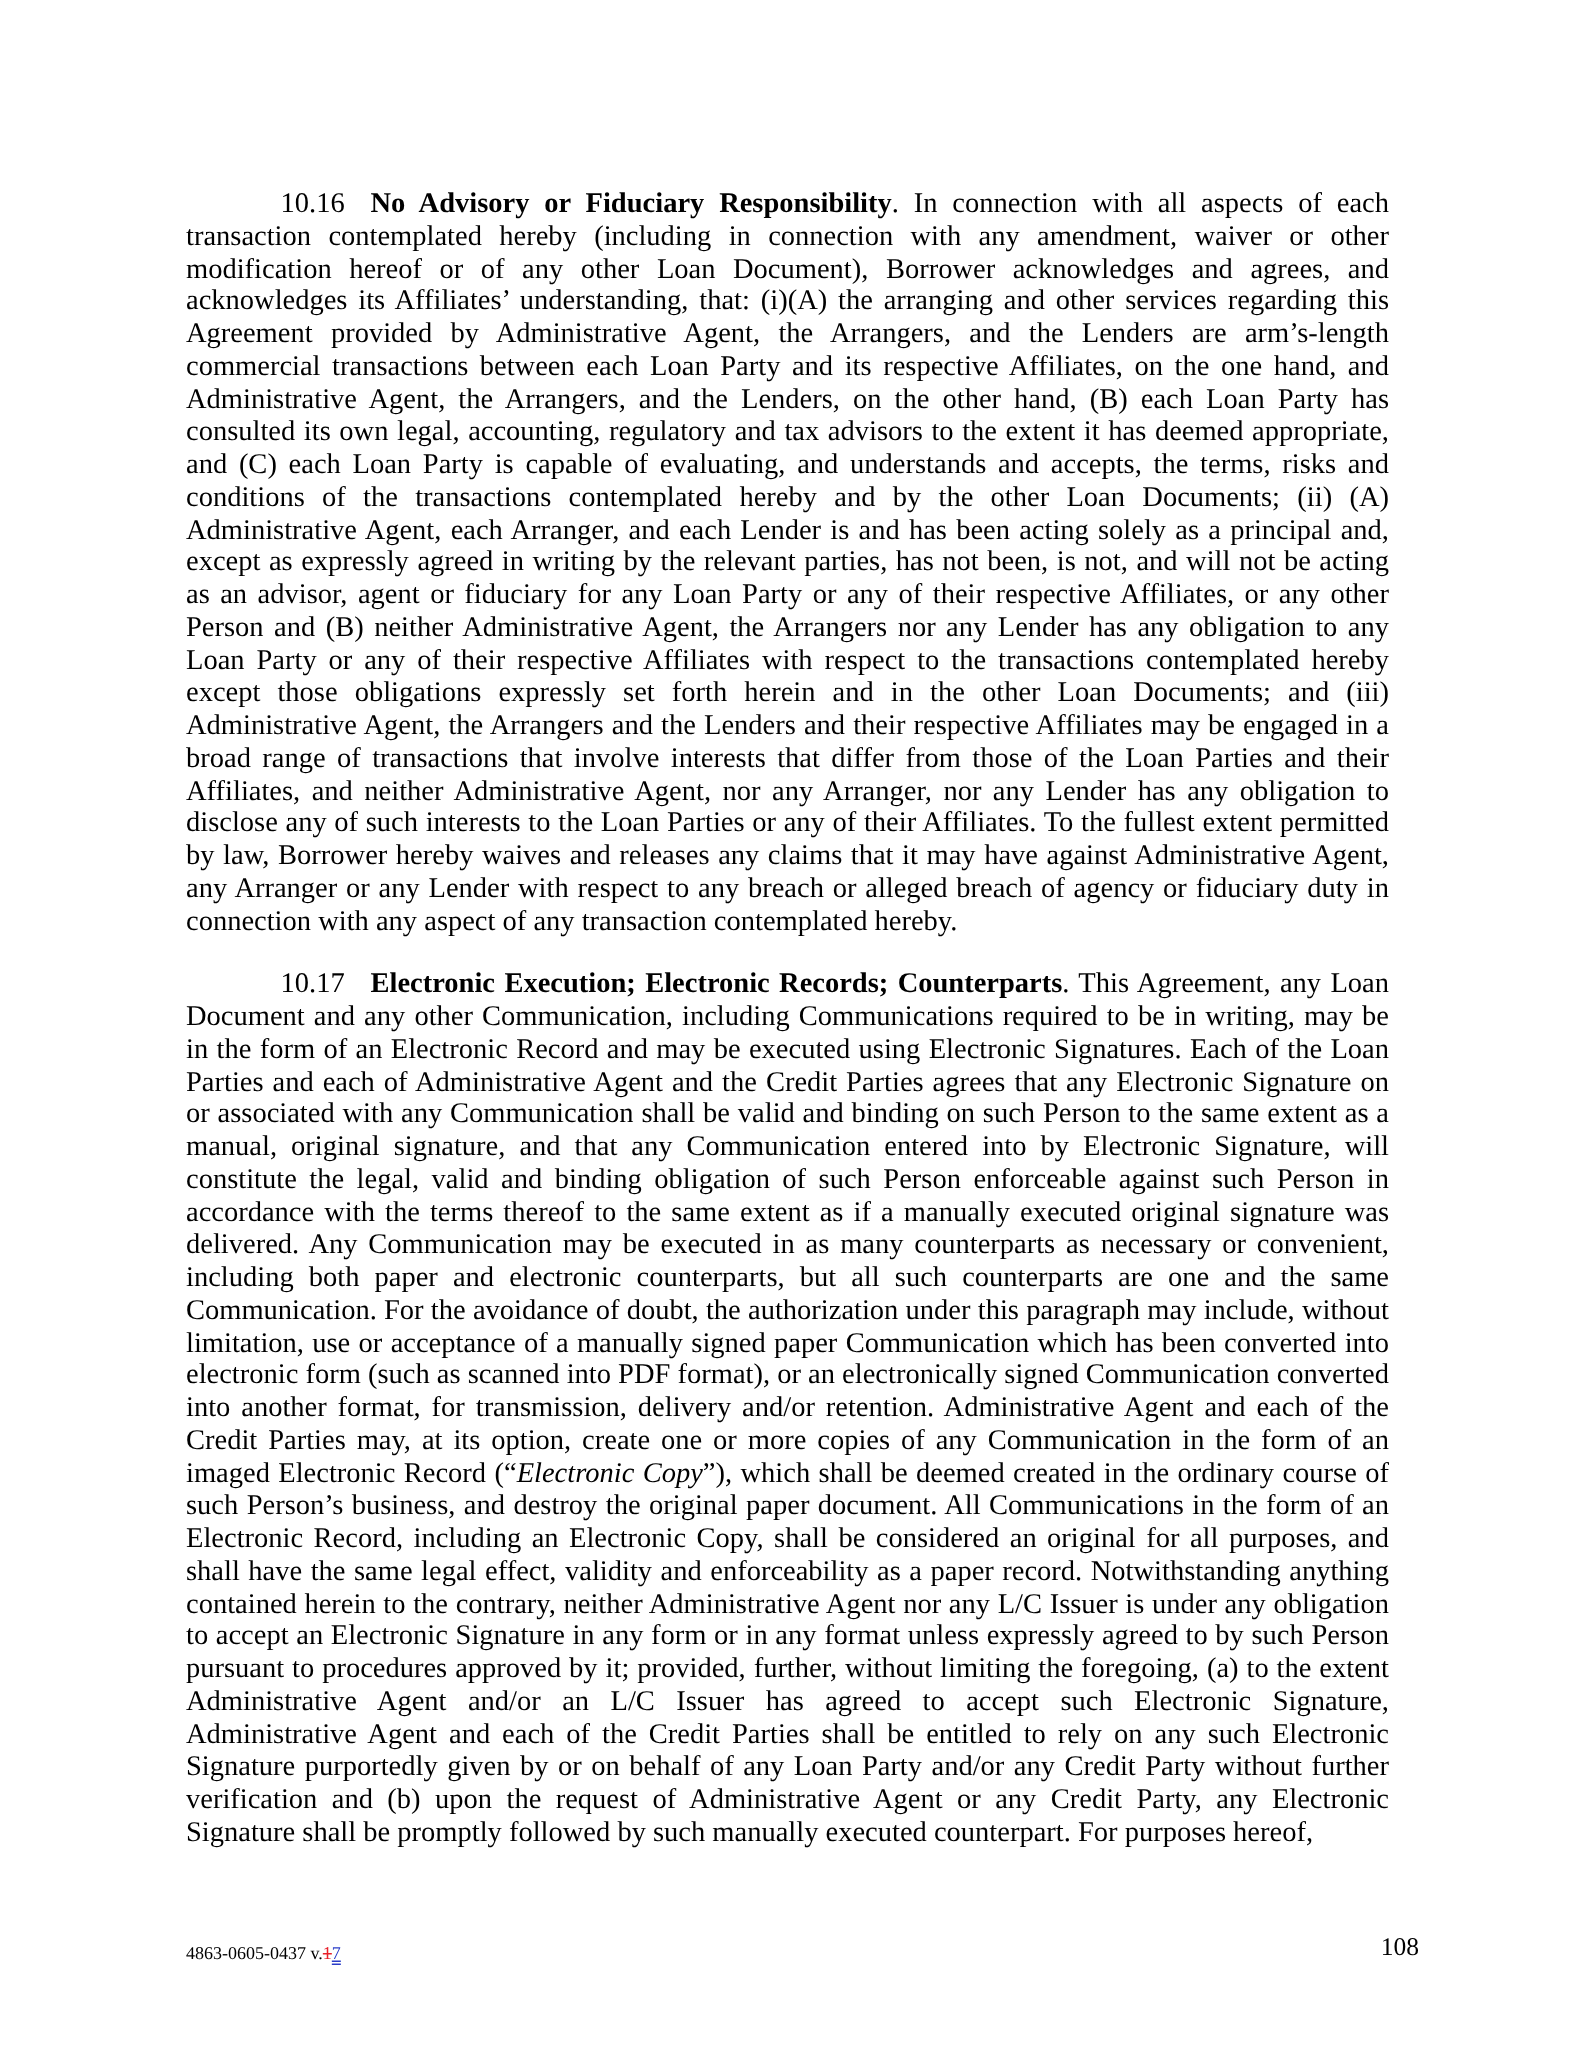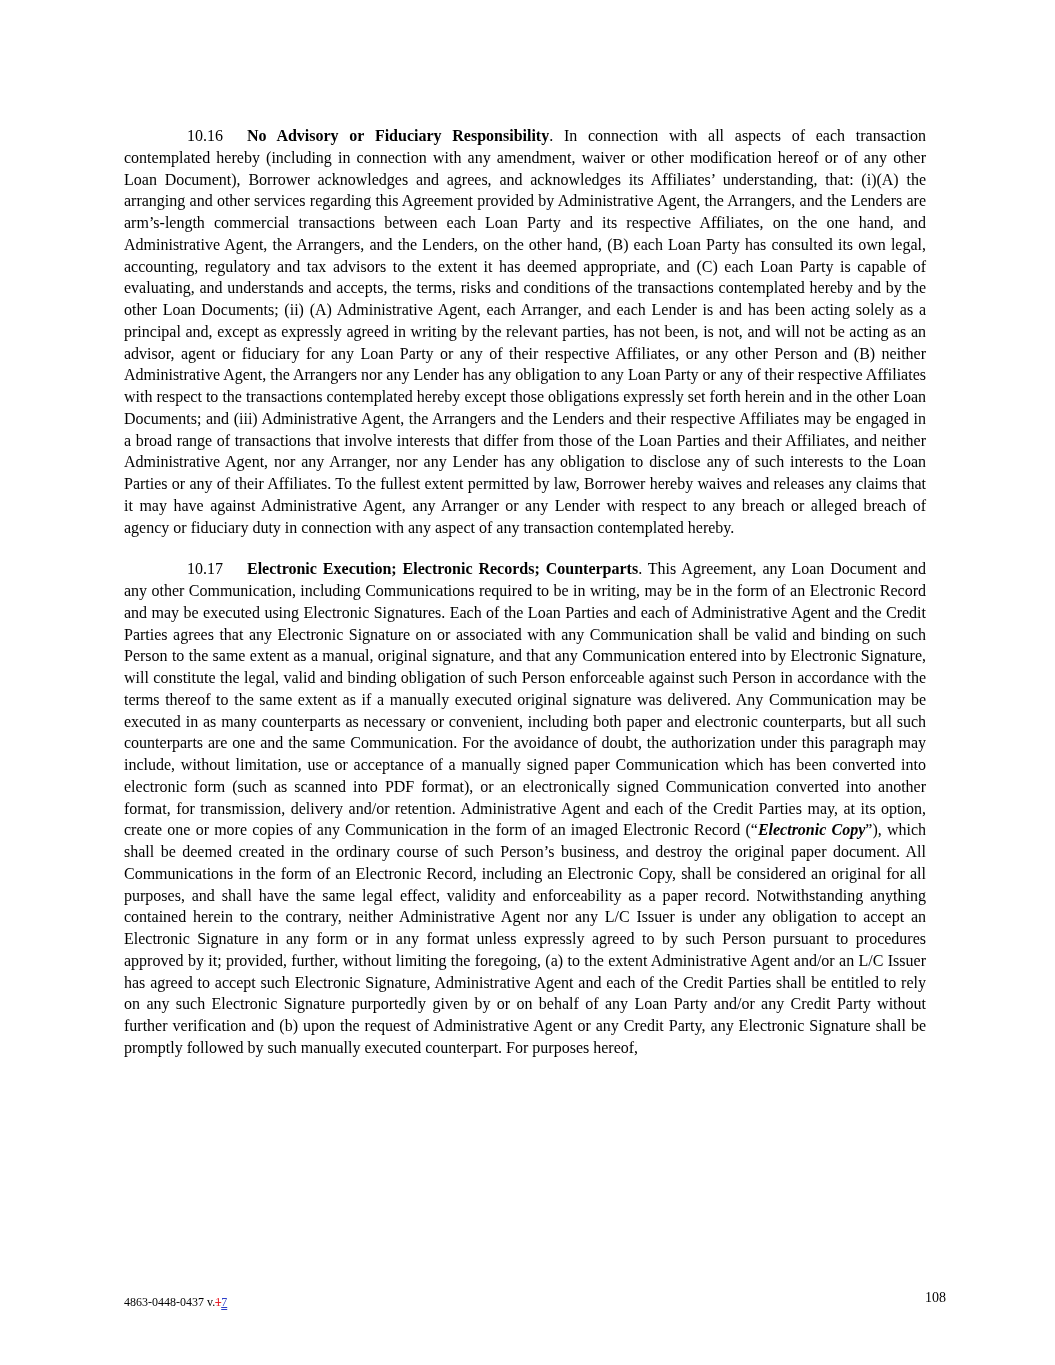--- a/index.html
+++ b/index.html
@@ -15,39 +15,39 @@
       font-family: "Liberation Serif", "DejaVu Serif", serif;
       color: #000000;
     }
     .page {
       position: absolute;
       left: 124px;
       top: 125px;
       width: 802px;
     }
     .para {
-      font-size: 16px;
+      font-size: 19px;
       line-height: 21.75px;
       text-align: justify;
       text-indent: 63px;
       margin: 0;
     }
     .para + .para {
       margin-top: 20px;
     }
     .sec-num {
       display: inline-block;
       width: 60px;
       text-indent: 0;
     }
     .heading {
       font-weight: bold;
     }
     .bold-italic {
-      font-weight: bold;
+      font-weight: normal;
       font-style: italic;
     }
     .italic {
     }
     .footer {
       position: absolute;
       left: 124px;
       top: 1291px;
       width: 822px;
       font-size: 12px;
@@ -63,30 +63,30 @@
       text-decoration: line-through;
     }
     .ver-ins {
       color: #2a3cc8;
       text-decoration: underline double;
     }
     .page-num {
       position: absolute;
       right: 0;
       top: 0;
-      font-size: 14px;
+      font-size: 17px;
     }
   </style>
 </head>
 <body>
 
 <div class="page">
 
   <p class="para"><span class="sec-num">10.16</span><span class="heading">No Advisory or Fiduciary Responsibility</span><span>. In connection with all aspects of each transaction contemplated hereby (including in connection with any amendment, waiver or other modification hereof or of any other Loan Document), Borrower acknowledges and agrees, and acknowledges its Affiliates’ understanding, that: (i)(A) the arranging and other services regarding this Agreement provided by Administrative Agent, the Arrangers, and the Lenders are arm’s-length commercial transactions between each Loan Party and its respective Affiliates, on the one hand, and Administrative Agent, the Arrangers, and the Lenders, on the other hand, (B) each Loan Party has consulted its own legal, accounting, regulatory and tax advisors to the extent it has deemed appropriate, and (C) each Loan Party is capable of evaluating, and understands and accepts, the terms, risks and conditions of the transactions contemplated hereby and by the other Loan Documents; (ii) (A) Administrative Agent, each Arranger, and each Lender is and has been acting solely as a principal and, except as expressly agreed in writing by the relevant parties, has not been, is not, and will not be acting as an advisor, agent or fiduciary for any Loan Party or any of their respective Affiliates, or any other Person and (B) neither Administrative Agent, the Arrangers nor any Lender has any obligation to any Loan Party or any of their respective Affiliates with respect to the transactions contemplated hereby except those obligations expressly set forth herein and in the other Loan Documents; and (iii) Administrative Agent, the Arrangers and the Lenders and their respective Affiliates may be engaged in a broad range of transactions that involve interests that differ from those of the Loan Parties and their Affiliates, and neither Administrative Agent, nor any Arranger, nor any Lender has any obligation to disclose any of such interests to the Loan Parties or any of their Affiliates. To the fullest extent permitted by law, Borrower hereby waives and releases any claims that it may have against Administrative Agent, any Arranger or any Lender with respect to any breach or alleged breach of agency or fiduciary duty in connection with any aspect of any transaction contemplated hereby.</span></p>
 
   <p class="para"><span class="sec-num">10.17</span><span class="heading">Electronic Execution; Electronic Records; Counterparts</span><span>. This Agreement, any Loan Document and any other Communication, including Communications required to be in writing, may be in the form of an Electronic Record and may be executed using Electronic Signatures. Each of the Loan Parties and each of Administrative Agent and the Credit Parties agrees that any Electronic Signature on or associated with any Communication shall be valid and binding on such Person to the same extent as a manual, original signature, and that any Communication entered into by Electronic Signature, will constitute the legal, valid and binding obligation of such Person enforceable against such Person in accordance with the terms thereof to the same extent as if a manually executed original signature was delivered. Any Communication may be executed in as many counterparts as necessary or convenient, including both paper and electronic counterparts, but all such counterparts are one and the same Communication. For the avoidance of doubt, the authorization under this paragraph may include, without limitation, use or acceptance of a manually signed paper Communication which has been converted into electronic form (such as scanned into PDF format), or an electronically signed Communication converted into another format, for transmission, delivery and/or retention. Administrative Agent and each of the Credit Parties may, at its option, create one or more copies of any Communication in the form of an imaged Electronic Record (“</span><span class="bold-italic">Electronic Copy</span><span>”), which shall be deemed created in the ordinary course of such Person’s business, and destroy the original paper document. All Communications in the form of an Electronic Record, including an Electronic Copy, shall be considered an original for all purposes, and shall have the same legal effect, validity and enforceability as a paper record. Notwithstanding anything contained herein to the contrary, neither Administrative Agent nor any L/C Issuer is under any obligation to accept an Electronic Signature in any form or in any format unless expressly agreed to by such Person pursuant to procedures approved by it; </span><span class="italic">provided, further</span><span>, without limiting the foregoing, (a) to the extent Administrative Agent and/or an L/C Issuer has agreed to accept such Electronic Signature, Administrative Agent and each of the Credit Parties shall be entitled to rely on any such Electronic Signature purportedly given by or on behalf of any Loan Party and/or any Credit Party without further verification and (b) upon the request of Administrative Agent or any Credit Party, any Electronic Signature shall be promptly followed by such manually executed counterpart. For purposes hereof,</span></p>
 
 </div>
 
 <div class="footer">
-  <div class="doc-id"><span>4863-0448-0437 v.</span><span class="ver-del">1</span><span class="ver-ins">7</span></div>
+  <div class="doc-id"><span>4863-0605-0437 v.</span><span class="ver-del">1</span><span class="ver-ins">7</span></div>
   <div class="page-num">108</div>
 </div>
 
 </body></html>

